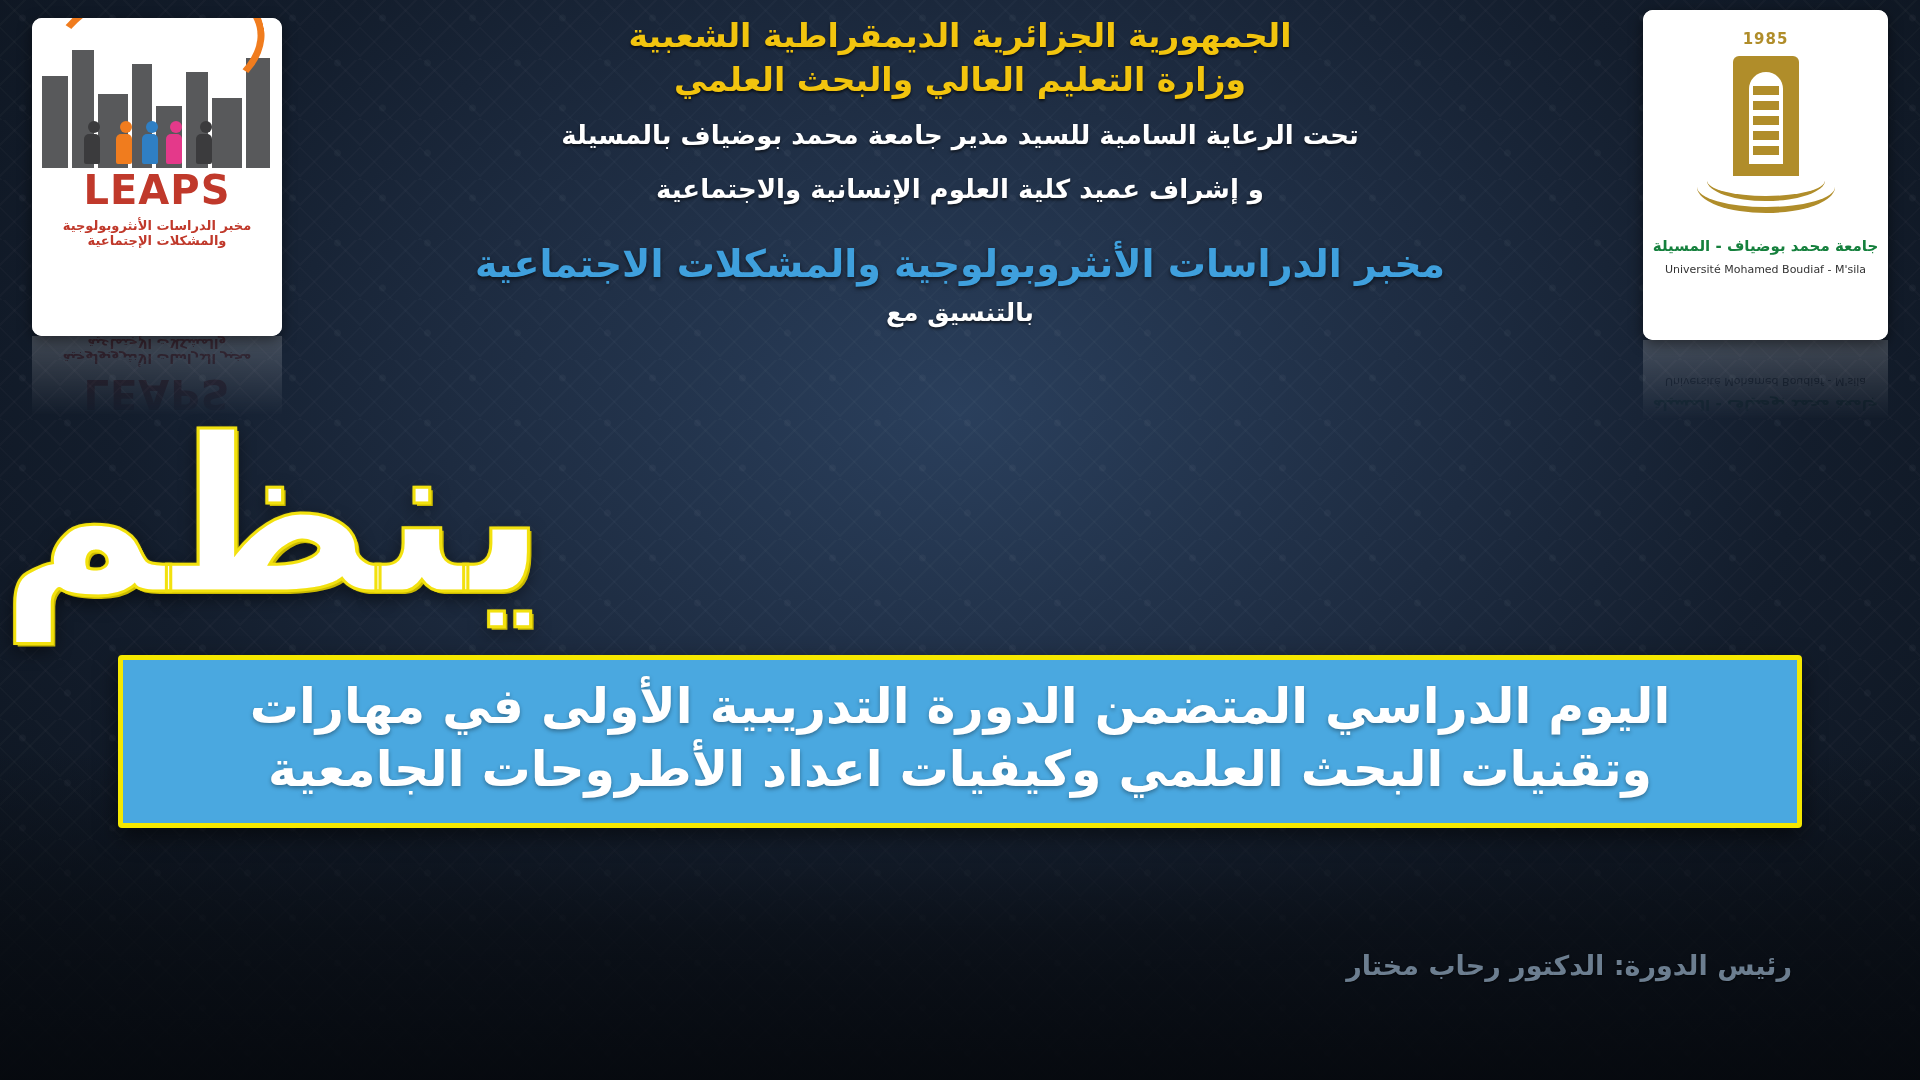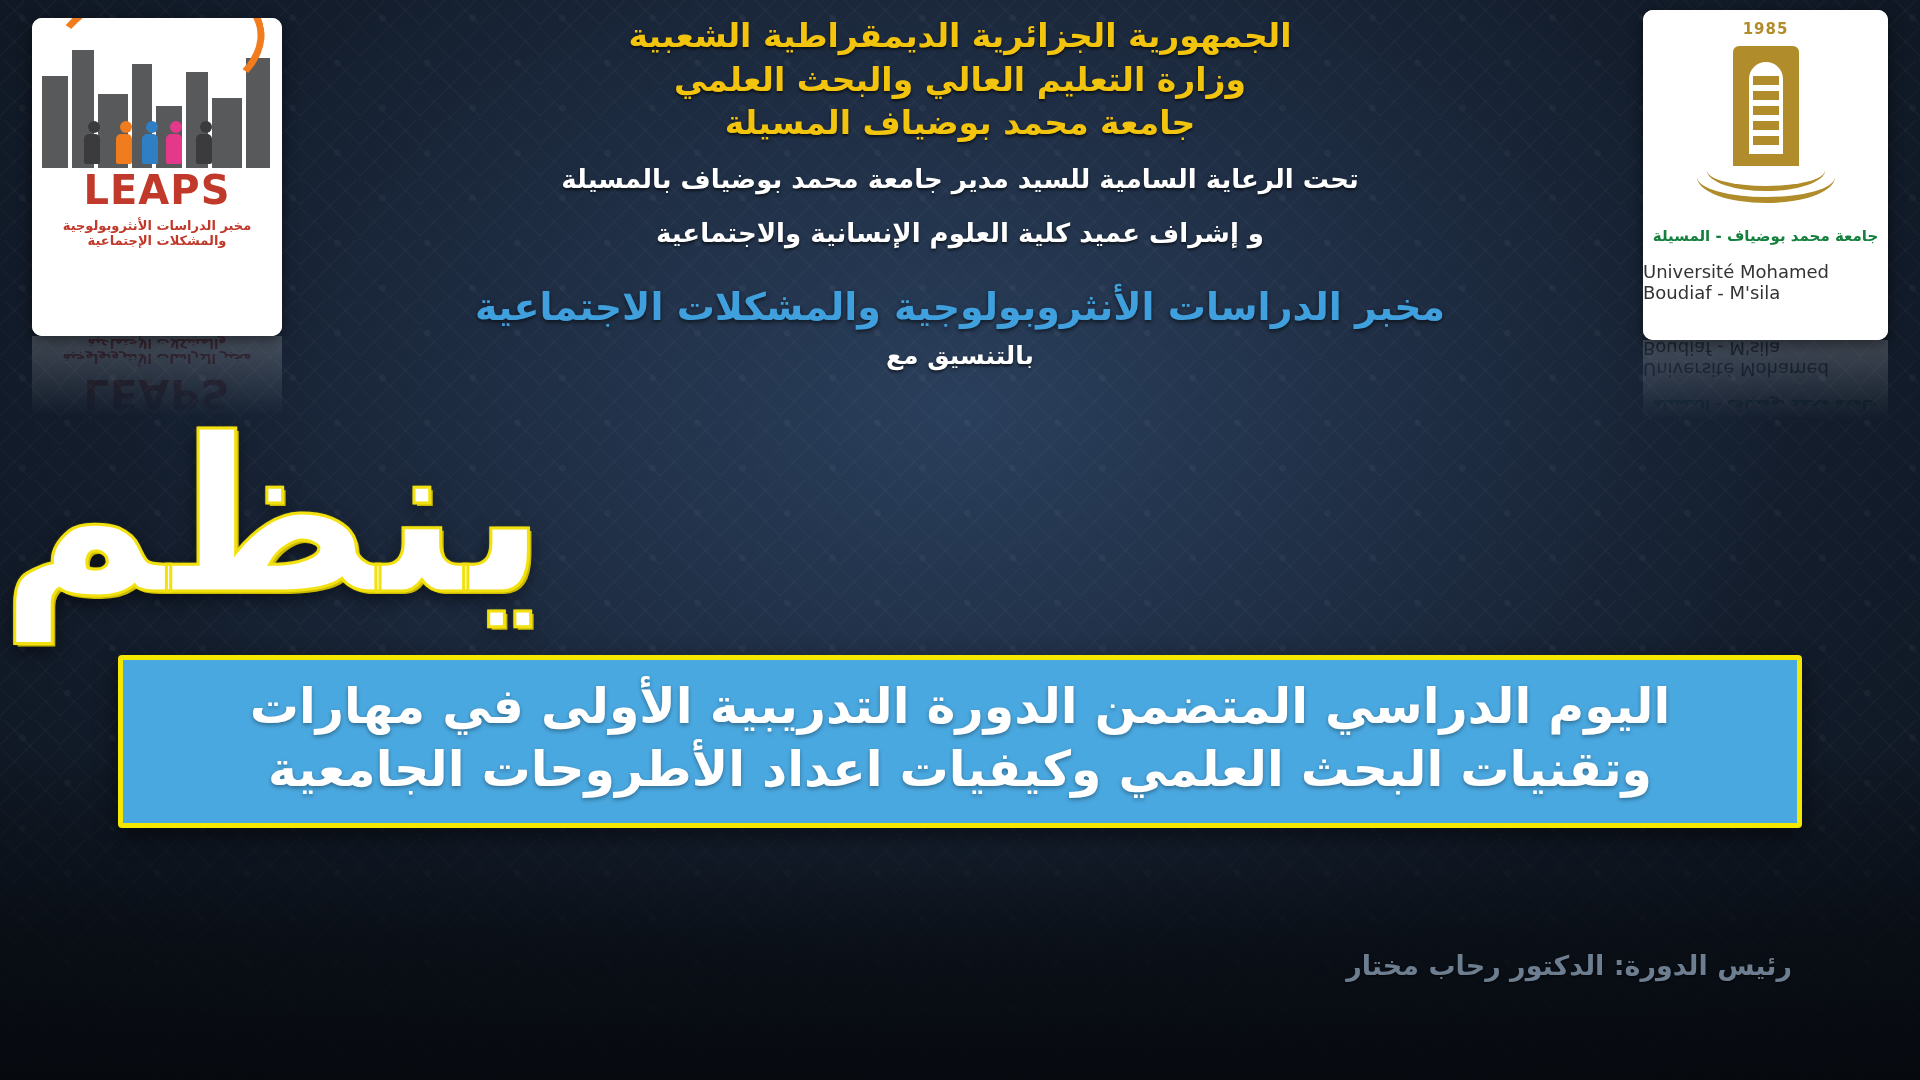--- a/index.html
+++ b/index.html
@@ -126,21 +126,21 @@
   
   .univ {
     position: relative;
     width: 100%; height: 100%;
     background: #fff;
     display: flex;
     flex-direction: column;
     align-items: center;
   }
   .univ-year {
-    margin-top: 10px;
+    margin-top: 20px;
     font-size: 15px;
     font-weight: 700;
     color: #b08d2a;
     letter-spacing: 1px;
   }
   .univ-mark { position: relative; width: 150px; height: 185px; margin-top: 2px; }
   .tower {
     position: absolute;
     left: 50%; transform: translateX(-50%);
     top: 6px;
@@ -177,21 +177,21 @@
   .book2 {
     position: absolute;
     left: 16px; right: 16px; bottom: 34px; height: 36px;
     border-bottom: 5px solid #b08d2a;
     border-radius: 0 0 50% 50%;
   }
   .univ-ar {
     font-size: 15px; font-weight: 700; color: #15803d; direction: rtl; margin-top: 2px;
   }
   .univ-fr {
-    font-size: 18px; color: #333; margin-top: 16px; direction: ltr;
+    font-size: 11px; color: #333; margin-top: 8px; direction: ltr;
   }
 
   
   .header-block {
     position: absolute;
     left: 300px;
     right: 300px;
     top: 14px;
     text-align: center;
     z-index: 7;
@@ -359,21 +359,20 @@
   <div class="logo-reflection refl-right">
     <div class="univ">
       <div class="univ-ar" style="margin-top:6px;">جامعة محمد بوضياف - المسيلة</div>
       <div class="univ-fr">Université Mohamed Boudiaf - M'sila</div>
     </div>
   </div>
 
   <div class="header-block">
     <div class="hdr-gold">الجمهورية الجزائرية الديمقراطية الشعبية</div>
     <div class="hdr-gold">وزارة التعليم العالي والبحث العلمي</div>
-    <div class="hdr-gold">جامعة محمد بوضياف المسيلة</div>
     <div class="hdr-white">تحت الرعاية السامية للسيد مدير جامعة محمد بوضياف بالمسيلة</div>
     <div class="hdr-white">و إشراف عميد كلية العلوم الإنسانية والاجتماعية</div>
     <div class="lab-line">مخبر الدراسات الأنثروبولوجية والمشكلات الاجتماعية</div>
     <div class="coord">بالتنسيق مع</div>
   </div>
 
   <div class="yanzim">ينظم</div>
 
   <div class="title-box">
     <div class="title-text">اليوم الدراسي المتضمن الدورة التدريبية الأولى في مهارات وتقنيات البحث العلمي وكيفيات اعداد الأطروحات الجامعية</div>

